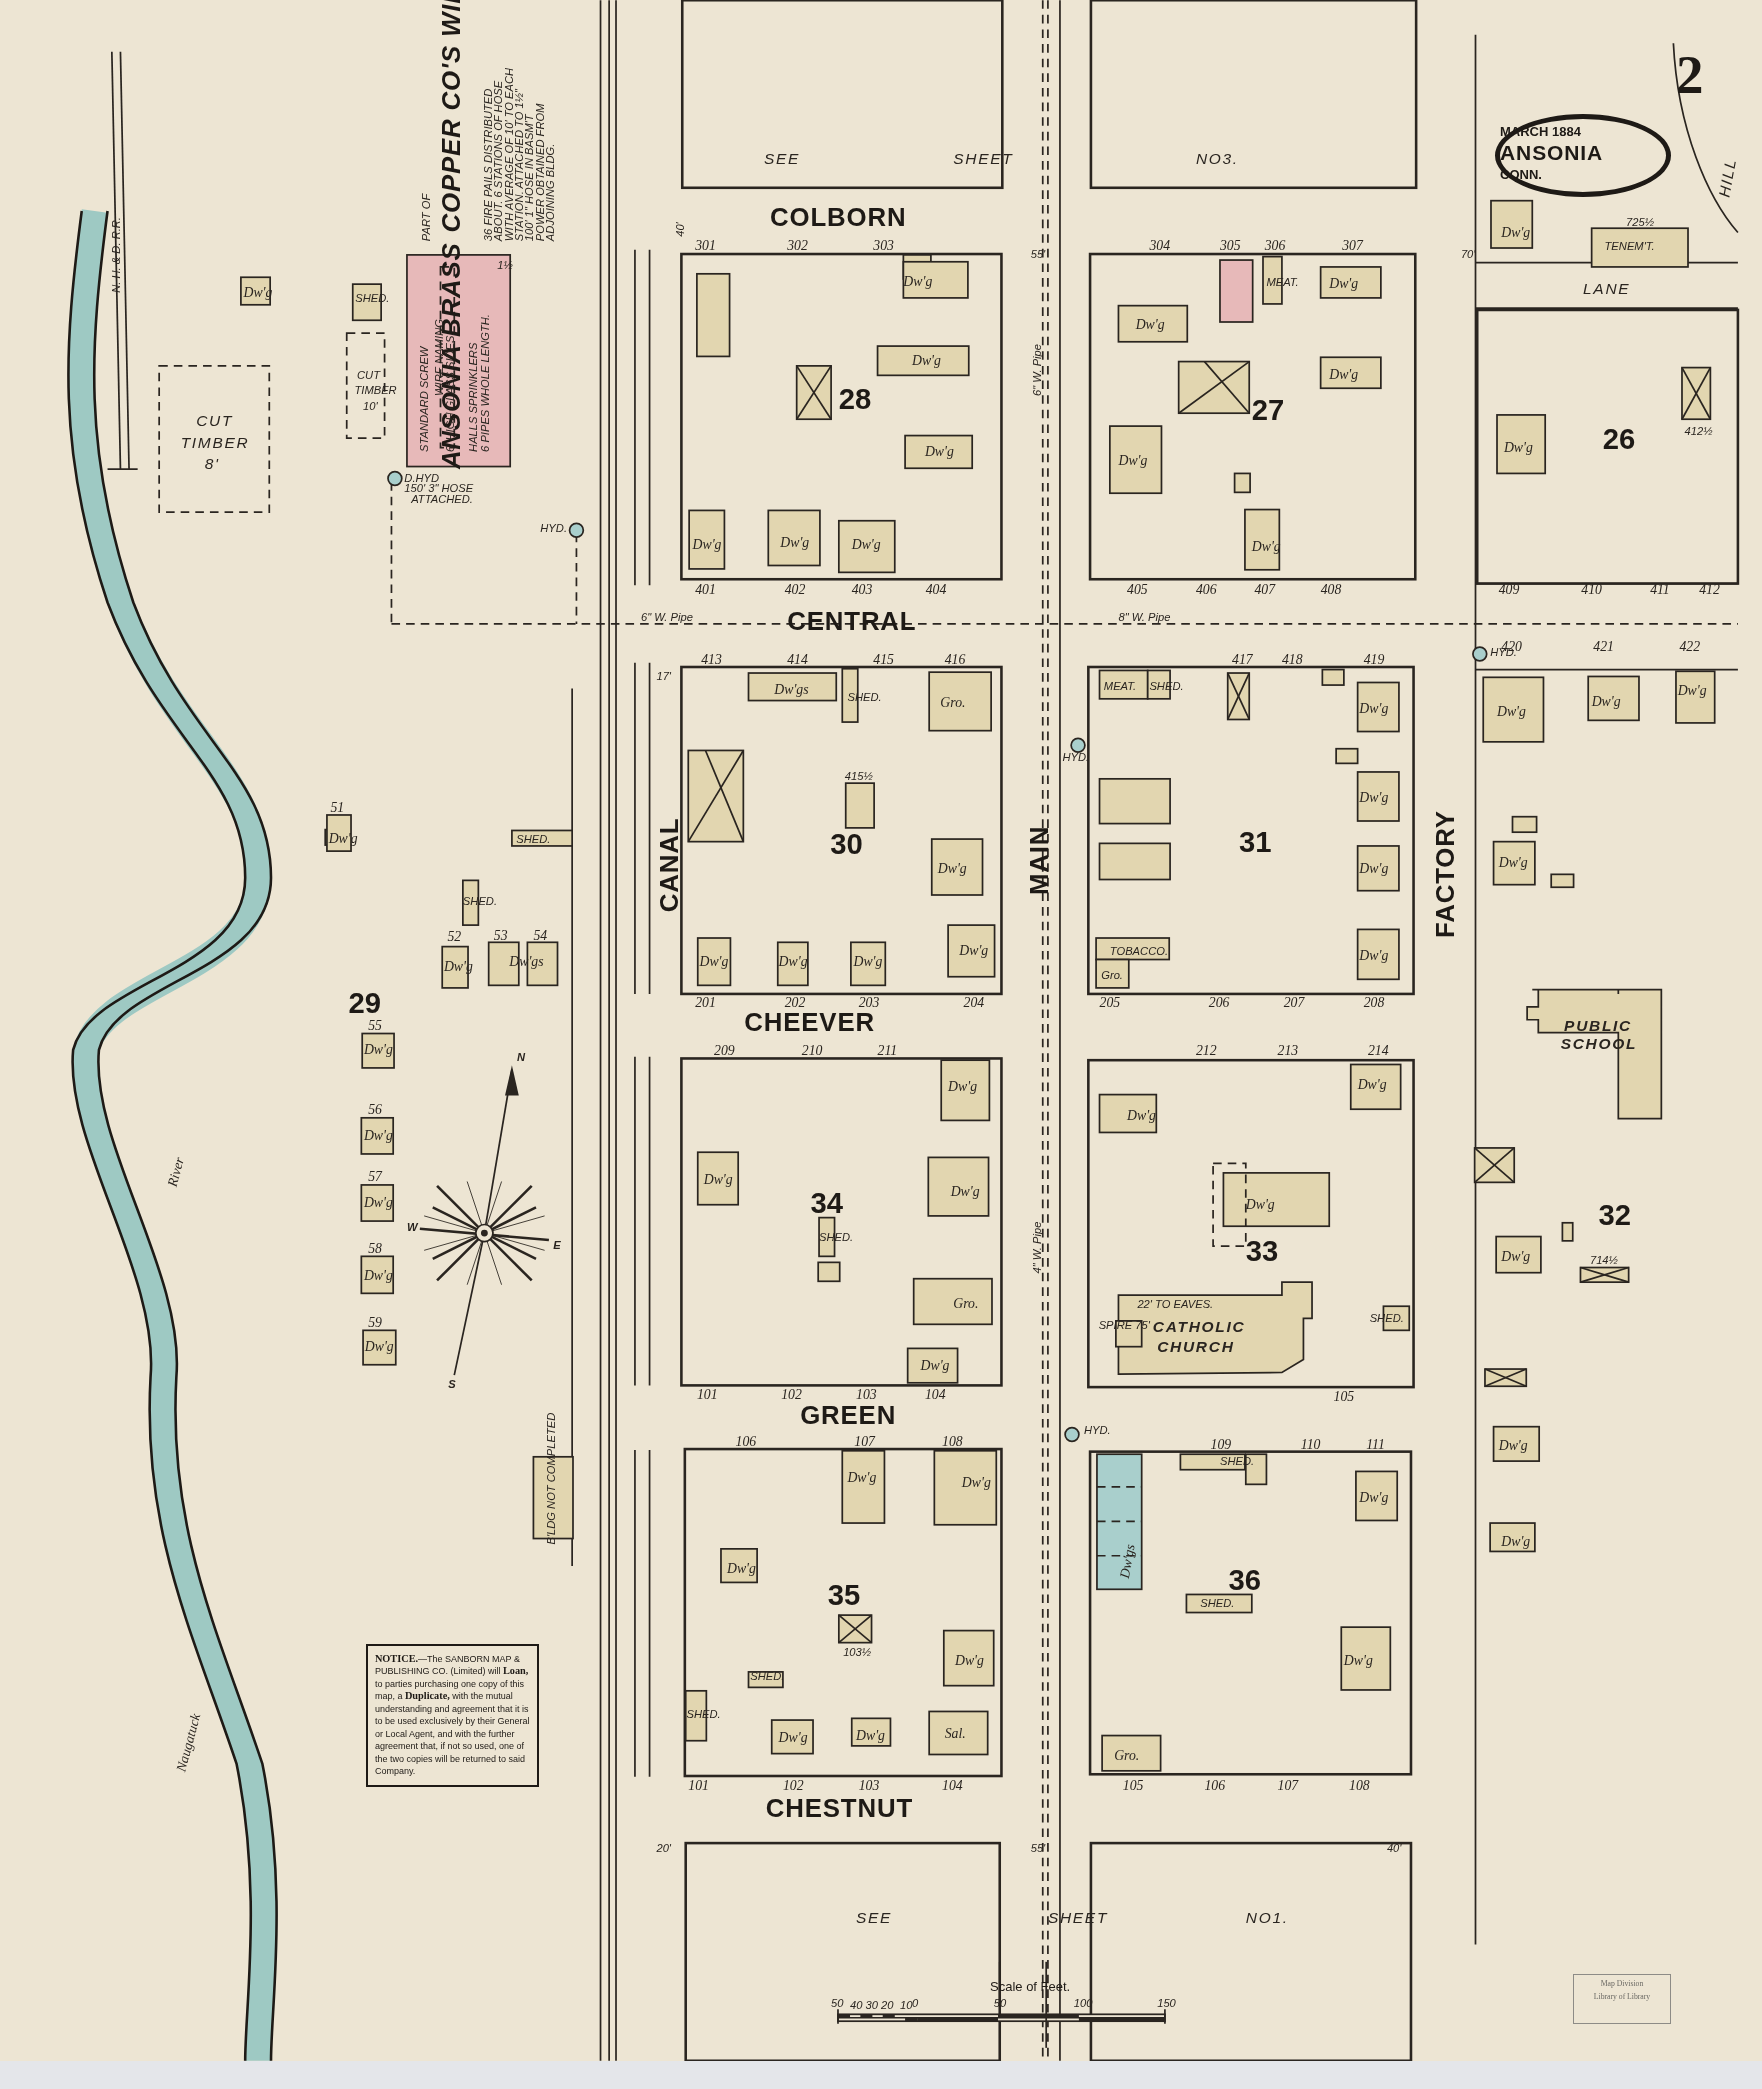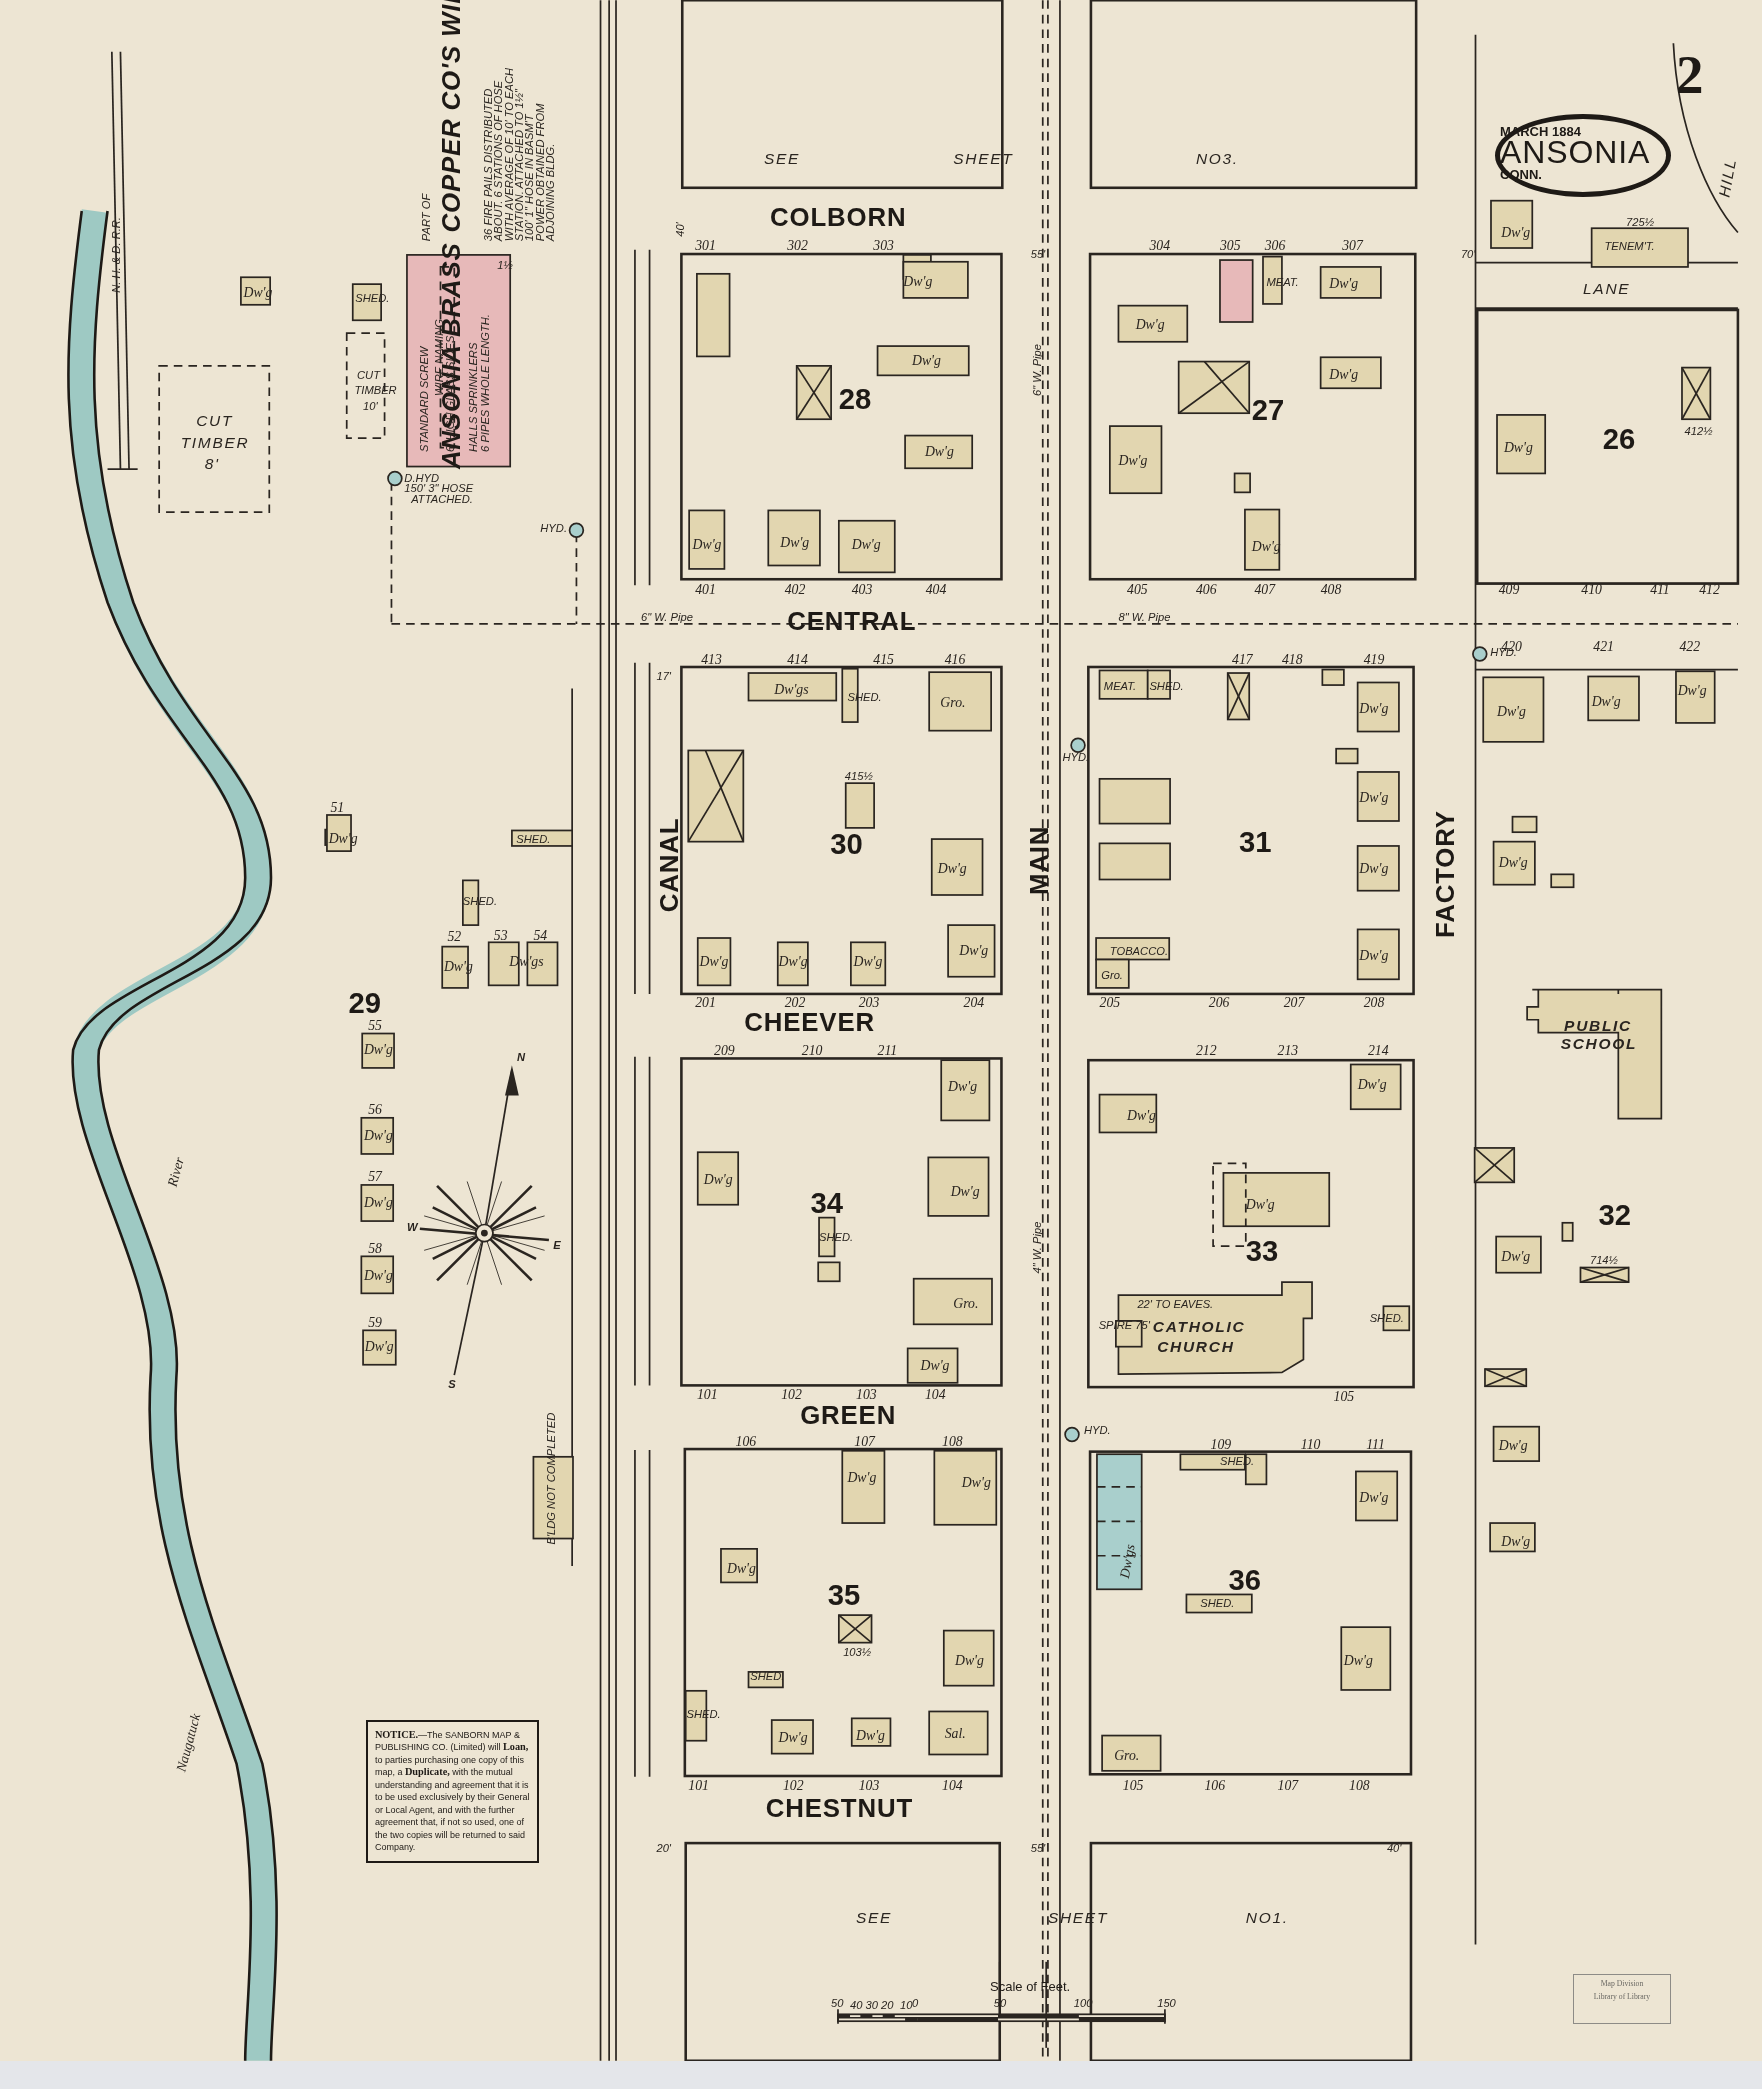--- a/index.html
+++ b/index.html
@@ -14,27 +14,27 @@
   .caps { font-family:"Liberation Sans", sans-serif; font-style:italic; fill:#2a2520; font-size:18px; letter-spacing:2px; }
   .bld { fill:#e2d6b0; stroke:#2a2520; stroke-width:2; }
   .bld-pink { fill:#e7b9b9; stroke:#2a2520; stroke-width:2; }
   .bld-blue { fill:#a9cfcc; stroke:#2a2520; stroke-width:2; }
   .block { fill:none; stroke:#2a2520; stroke-width:3; }
   .dash { fill:none; stroke:#2a2520; stroke-width:2; stroke-dasharray:10 7; }
   .line { stroke:#2a2520; stroke-width:2; fill:none; }
   .hyd { fill:#a9cfcc; stroke:#2a2520; stroke-width:2; }
   .river { fill:none; stroke:#9ec9c3; stroke-width:30; }
   .riveredge { fill:none; stroke:#1e1a16; stroke-width:3; }
-  #notice { position:absolute; left:366px; top:1720px; width:155px; border:2.6px solid #1e1a16; padding:6.9px 6.9px;
+  #notice { position:absolute; left:366px; top:1644px; width:155px; border:2.6px solid #1e1a16; padding:6.9px 6.9px;
             font-family:"Liberation Sans", sans-serif; font-size:9px; line-height:12.5px; color:#1e1a16; background:#ede5d3; }
   #notice b { font-family:"Liberation Serif", serif; font-size:10.3px; }
   #title-oval { position:absolute; left:1495px; top:114px; width:176px; height:83px; border:5.2px solid #1e1a16; border-radius:50%;
                 box-sizing:border-box; }
   #title-oval .date { font-size:13px; font-weight:bold; margin-top:5.2px; color:#1e1a16; }
-  #title-oval .city { font-size:32px; font-weight:normal; line-height:27.5px; color:#1e1a16; letter-spacing:0.9px; }
+  #title-oval .city { font-size:21px; font-weight:bold; line-height:27.5px; color:#1e1a16; letter-spacing:0.9px; }
   #title-oval .state { font-size:13px; font-weight:bold; color:#1e1a16; }
   #sheet-number { position:absolute; left:1676px; top:43px; font-family:"Liberation Serif", serif; font-weight:bold; font-size:55px; color:#1e1a16; }
   #scale-title { position:absolute; left:946px; top:1979px; font-size:13px; color:#1e1a16;margin-left:44px; }
   #stamp { position:absolute; left:1573px; top:1974px; width:96px; height:48px; border:1.7px solid #8d8b86; text-align:center;
            font-family:"Liberation Serif", serif; font-size:7.7px; color:#6b6964; }
   #stamp div { margin-top:4px; }
   #bottom-strip { position:absolute; left:0; top:2061px; width:1762px; height:29px; background:#e4e6ea; }
 </style>
 </head>
 <body>

